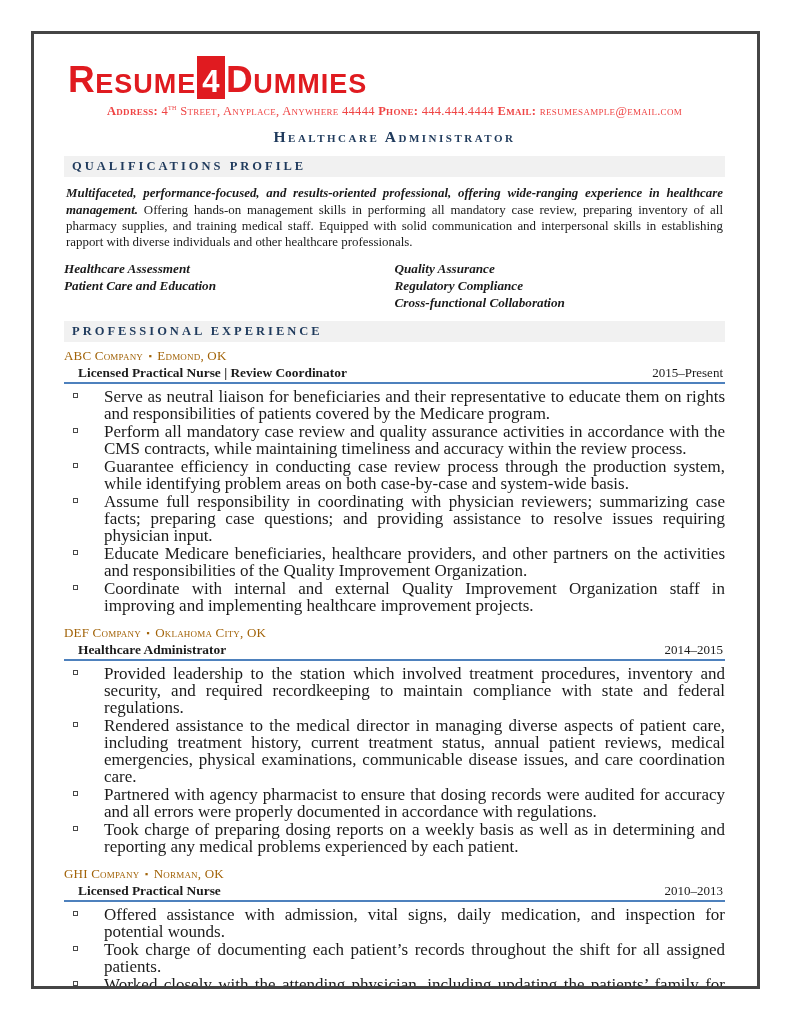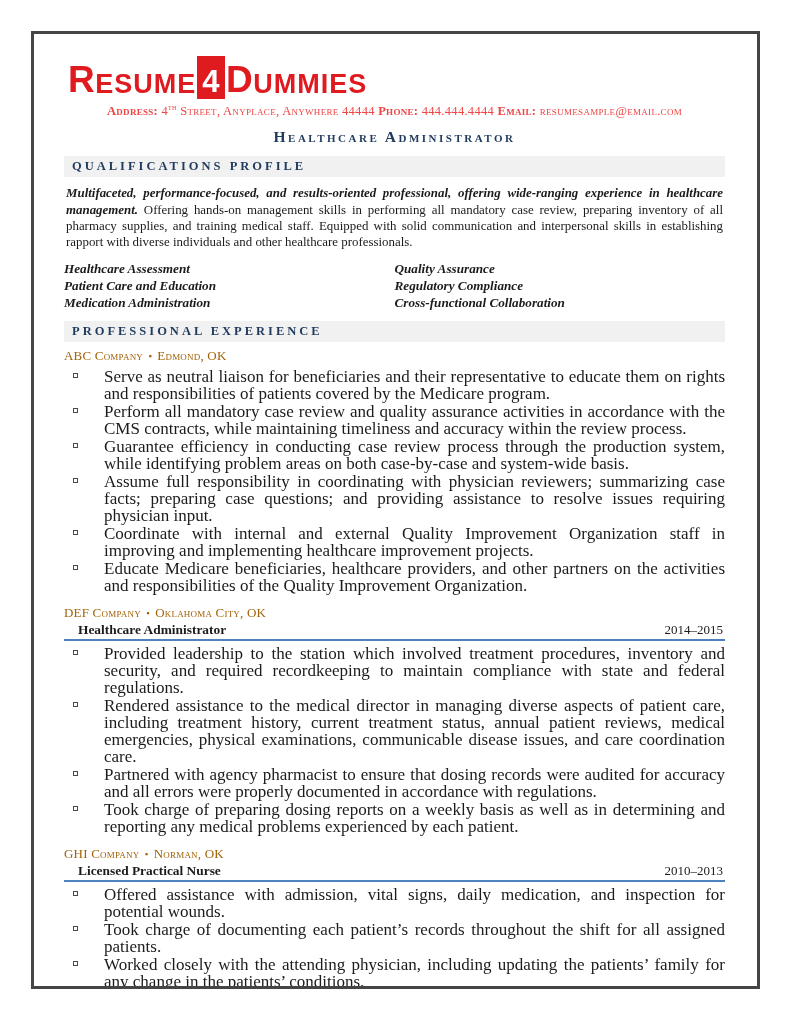--- a/index.html
+++ b/index.html
@@ -178,61 +178,64 @@
 
   <div class="section-bar">QUALIFICATIONS PROFILE</div>
   <div class="qual-para">
     <span class="lead">Multifaceted, performance-focused, and results-oriented professional, offering wide-ranging experience in healthcare management.</span><span> Offering hands-on management skills in performing all mandatory case review, preparing inventory of all pharmacy supplies, and training medical staff. Equipped with solid communication and interpersonal skills in establishing rapport with diverse individuals and other healthcare professionals.</span>
   </div>
 
   <div class="expertise">
     <div class="col">
       <div>Healthcare Assessment</div>
       <div>Patient Care and Education</div>
-      <div>Medication Administration</div>
     </div>
     <div class="col">
       <div>Quality Assurance</div>
       <div>Regulatory Compliance</div>
       <div>Cross-functional Collaboration</div>
     </div>
   </div>
 
   <div class="section-bar">PROFESSIONAL EXPERIENCE</div>
 
   <div class="job first">
     <div class="company-line">
       <span>ABC Company</span>
       <span class="sep">▪</span>
       <span>Edmond, OK</span>
     </div>
+    <div class="job-head">
+      <span class="job-title">Licensed Practical Nurse | Review Coordinator</span>
+      <span class="job-dates">2015–Present</span>
+    </div>
     <div class="bullets">
       <div class="bullet">
           <span class="marker"></span>
           <span class="btext">Serve as neutral liaison for beneficiaries and their representative to educate them on rights and responsibilities of patients covered by the Medicare program.</span>
         </div>
       <div class="bullet">
           <span class="marker"></span>
           <span class="btext">Perform all mandatory case review and quality assurance activities in accordance with the CMS contracts, while maintaining timeliness and accuracy within the review process.</span>
         </div>
       <div class="bullet">
           <span class="marker"></span>
           <span class="btext">Guarantee efficiency in conducting case review process through the production system, while identifying problem areas on both case-by-case and system-wide basis.</span>
         </div>
       <div class="bullet">
           <span class="marker"></span>
           <span class="btext">Assume full responsibility in coordinating with physician reviewers; summarizing case facts; preparing case questions; and providing assistance to resolve issues requiring physician input.</span>
         </div>
       <div class="bullet">
           <span class="marker"></span>
+          <span class="btext">Educate Medicare beneficiaries, healthcare providers, and other partners on the activities and responsibilities of the Quality Improvement Organization.</span>
+        </div>
+      <div class="bullet">
+          <span class="marker"></span>
           <span class="btext">Coordinate with internal and external Quality Improvement Organization staff in improving and implementing healthcare improvement projects.</span>
-        </div>
-      <div class="bullet">
-          <span class="marker"></span>
-          <span class="btext">Educate Medicare beneficiaries, healthcare providers, and other partners on the activities and responsibilities of the Quality Improvement Organization.</span>
         </div>
     </div>
   </div>
 
   <div class="job">
     <div class="company-line">
       <span>DEF Company</span>
       <span class="sep">▪</span>
       <span>Oklahoma City, OK</span>
     </div>

